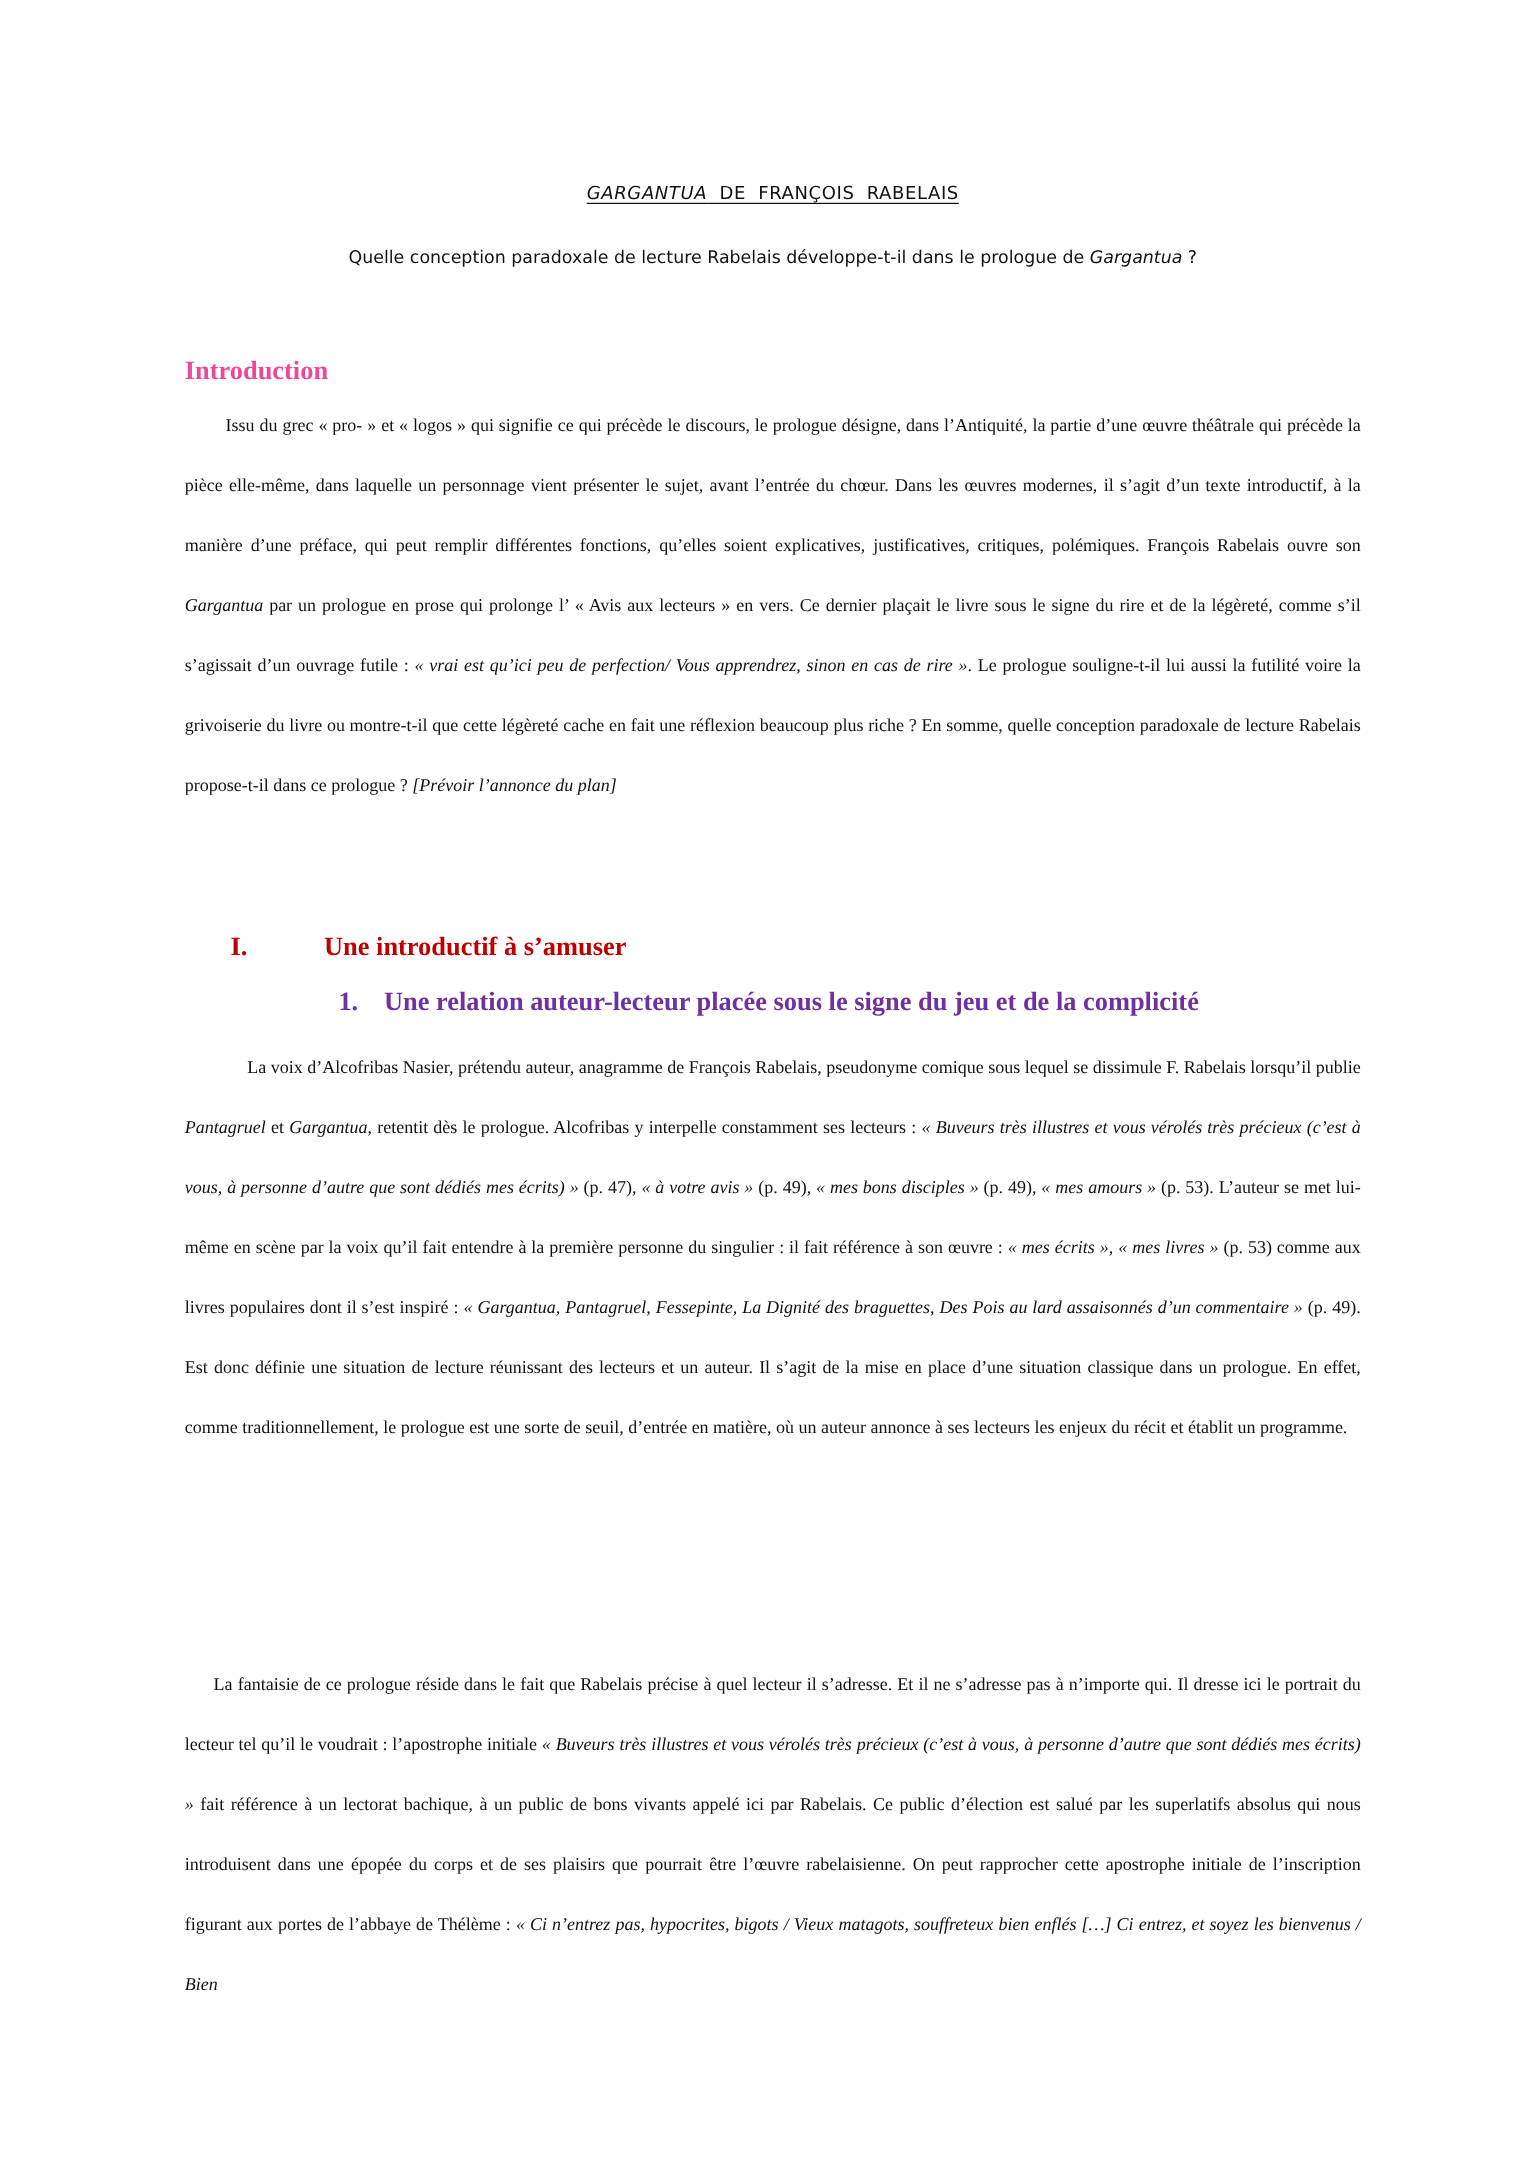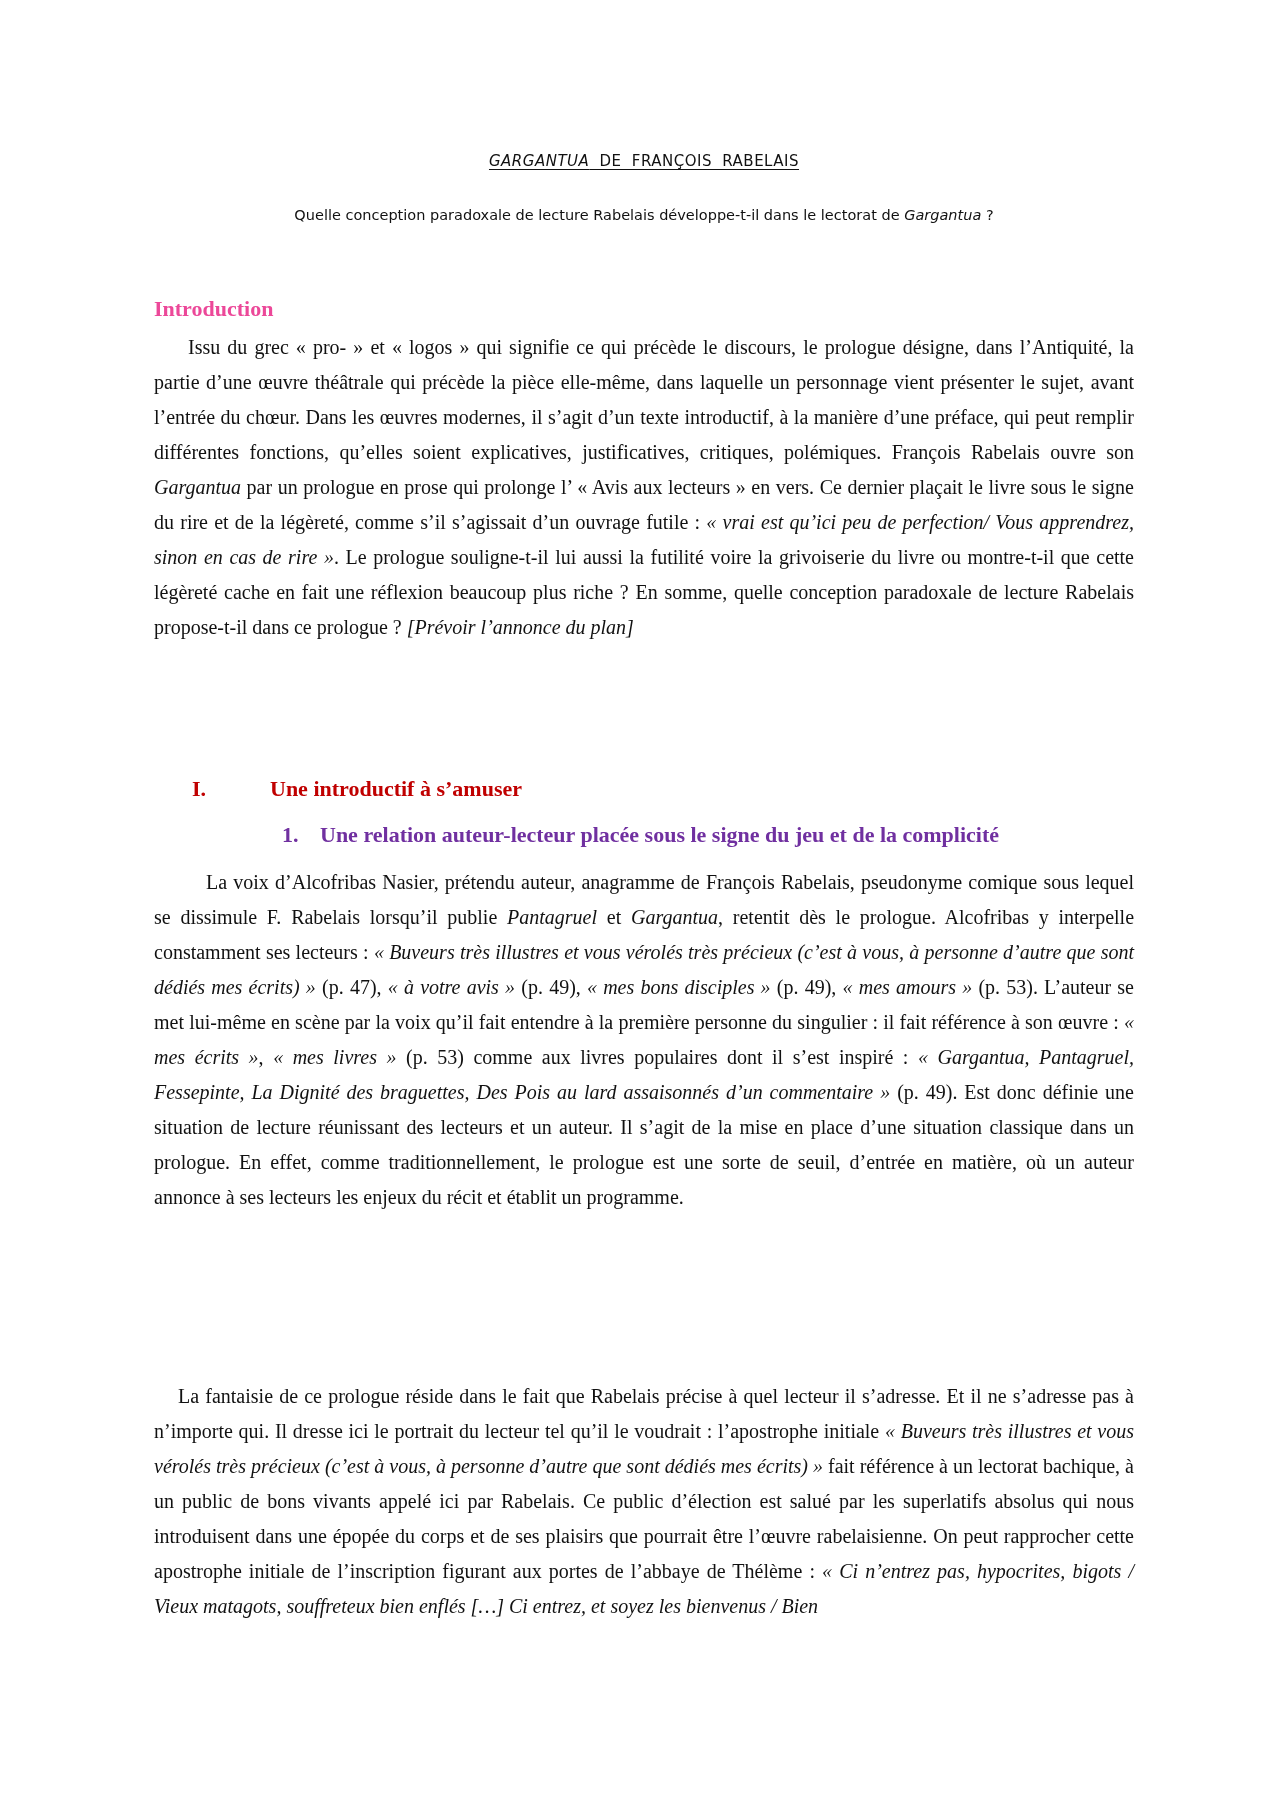--- a/index.html
+++ b/index.html
@@ -41,22 +41,22 @@
       top: 207px;
       left: 0;
       width: 980px;
       text-align: center;
       font-family: "DejaVu Sans", sans-serif;
       font-size: 14.5px;
       margin: 0;
     }
     .body-text {
       font-family: "Liberation Serif", serif;
-      font-size: 20px;
-      line-height: 35px;
+      font-size: 15px;
+      line-height: 50px;
       text-align: justify;
       margin: 0;
     }
     .h-intro {
       position: absolute;
       top: 296px;
       left: 0;
       font-family: "Liberation Serif", serif;
       font-weight: bold;
       font-size: 22px;
@@ -111,21 +111,21 @@
     }
     em { font-style: italic; }
   </style>
 </head>
 <body>
 
 <div class="page">
 
   <h1 class="title"><i>GARGANTUA</i><span> DE FRANÇOIS RABELAIS</span></h1>
 
-  <p class="subtitle"><span>Quelle conception paradoxale de lecture Rabelais développe-t-il dans le lectorat de </span><em>Gargantua</em><span> ?</span></p>
+  <p class="subtitle"><span>Quelle conception paradoxale de lecture Rabelais développe-t-il dans le prologue de </span><em>Gargantua</em><span> ?</span></p>
 
   <h2 class="h-intro">Introduction</h2>
 
   <p class="body-text" id="intro-para"><span>Issu du grec « pro- » et « logos » qui signifie ce qui précède le discours, le prologue désigne, dans l’Antiquité, la partie d’une œuvre théâtrale qui précède la pièce elle-même, dans laquelle un personnage vient présenter le sujet, avant l’entrée du chœur. Dans les œuvres modernes, il s’agit d’un texte introductif, à la manière d’une préface, qui peut remplir différentes fonctions, qu’elles soient explicatives, justificatives, critiques, polémiques. François Rabelais ouvre son </span><em>Gargantua</em><span> par un prologue en prose qui prolonge l’ « Avis aux lecteurs » en vers. Ce dernier plaçait le livre sous le signe du rire et de la légèreté, comme s’il s’agissait d’un ouvrage futile : </span><em>« vrai est qu’ici peu de perfection/ Vous apprendrez, sinon en cas de rire »</em><span>. Le prologue souligne-t-il lui aussi la futilité voire la grivoiserie du livre ou montre-t-il que cette légèreté cache en fait une réflexion beaucoup plus riche ? En somme, quelle conception paradoxale de lecture Rabelais propose-t-il dans ce prologue ? </span><em>[Prévoir l’annonce du plan]</em></p>
 
   <h2 class="h-part"><span class="num">I.</span><span>Une introductif à s’amuser</span></h2>
 
   <h3 class="h-sub"><span class="num">1.</span><span>Une relation auteur-lecteur placée sous le signe du jeu et de la complicité</span></h3>
 
   <p class="body-text" id="para-1"><span>La voix d’Alcofribas Nasier, prétendu auteur, anagramme de François Rabelais, pseudonyme comique sous lequel se dissimule F. Rabelais lorsqu’il publie </span><em>Pantagruel</em><span> et </span><em>Gargantua</em><span>, retentit dès le prologue. Alcofribas y interpelle constamment ses lecteurs : </span><em>« Buveurs très illustres et vous vérolés très précieux (c’est à vous, à personne d’autre que sont dédiés mes écrits) »</em><span> (p. 47), </span><em>« à votre avis »</em><span> (p. 49), </span><em>« mes bons disciples »</em><span> (p. 49), </span><em>« mes amours »</em><span> (p. 53). L’auteur se met lui-même en scène par la voix qu’il fait entendre à la première personne du singulier : il fait référence à son œuvre : </span><em>« mes écrits »</em><span>, </span><em>« mes livres »</em><span> (p. 53) comme aux livres populaires dont il s’est inspiré : </span><em>« Gargantua, Pantagruel, Fessepinte, La Dignité des braguettes, Des Pois au lard assaisonnés d’un commentaire »</em><span> (p. 49). Est donc définie une situation de lecture réunissant des lecteurs et un auteur. Il s’agit de la mise en place d’une situation classique dans un prologue. En effet, comme traditionnellement, le prologue est une sorte de seuil, d’entrée en matière, où un auteur annonce à ses lecteurs les enjeux du récit et établit un programme.</span></p>

